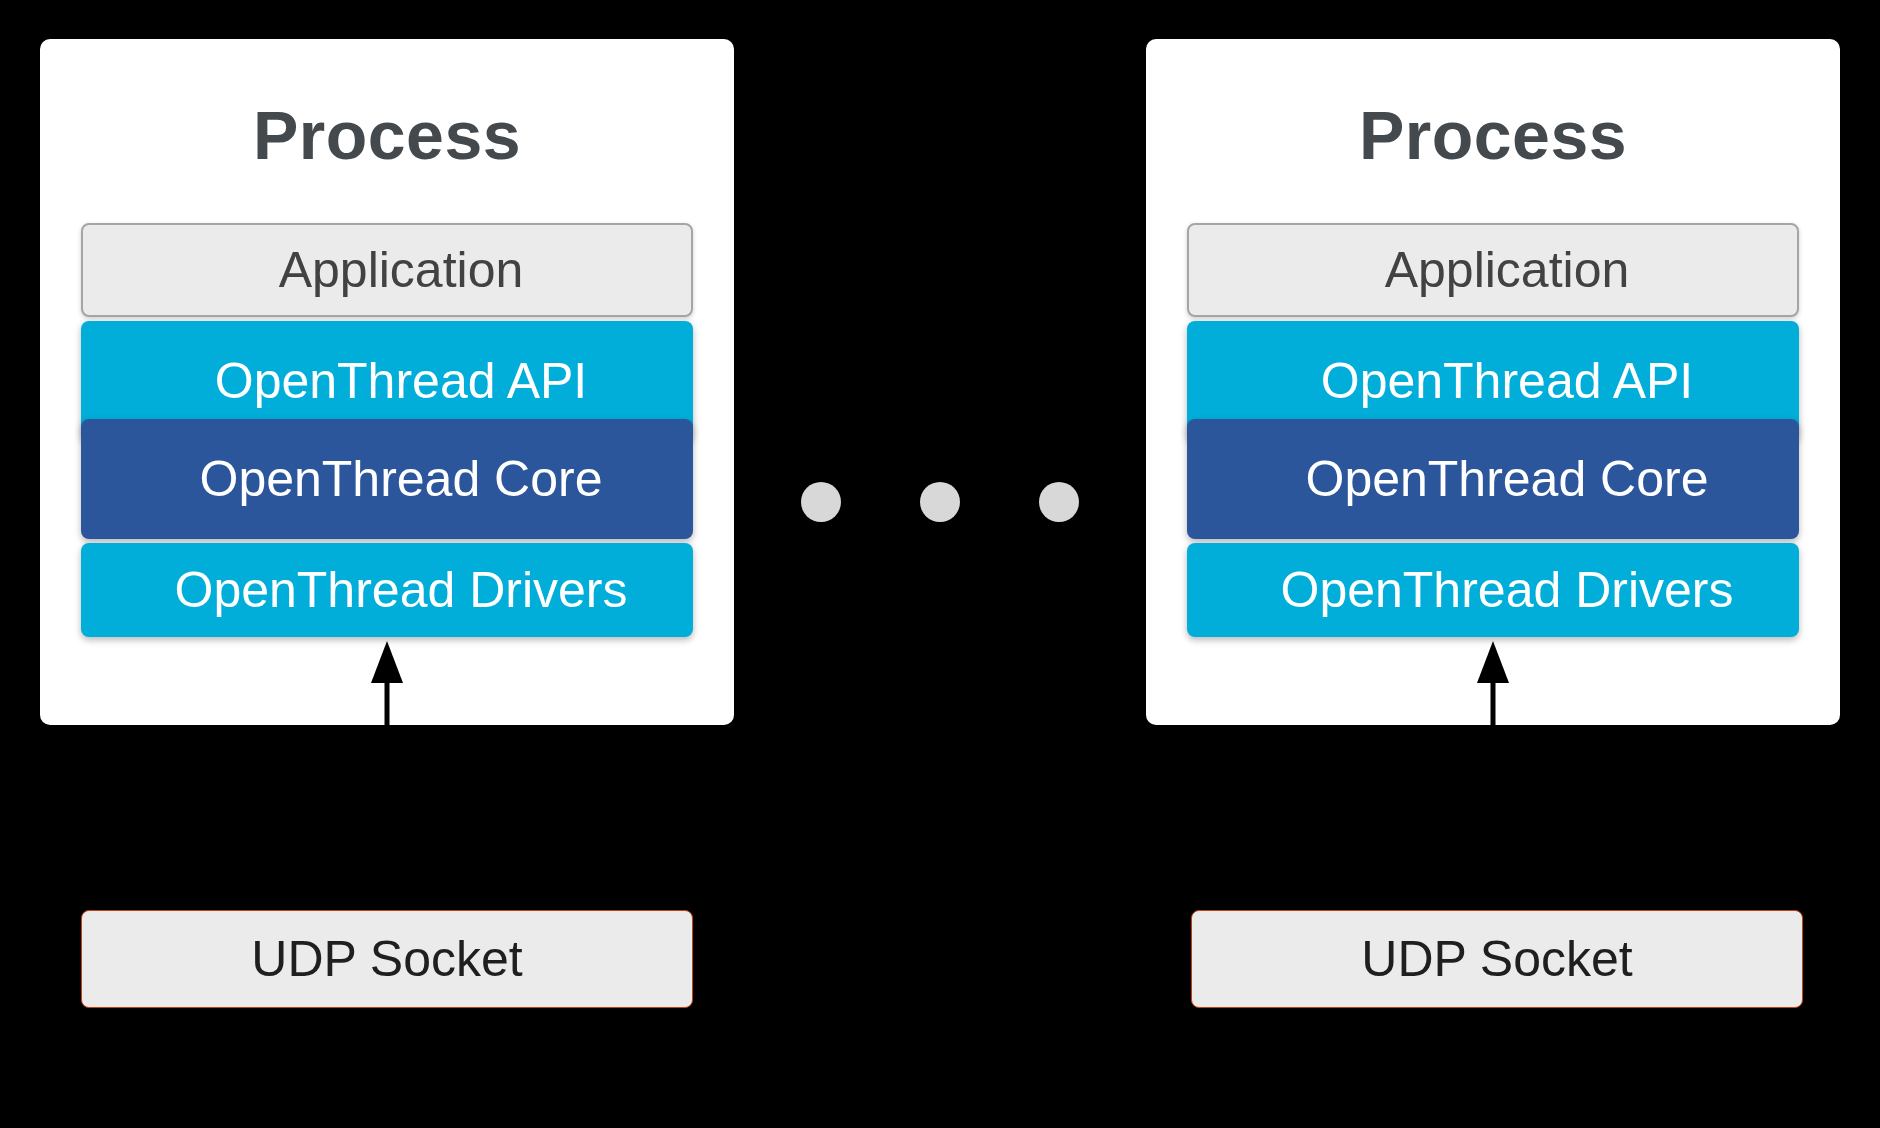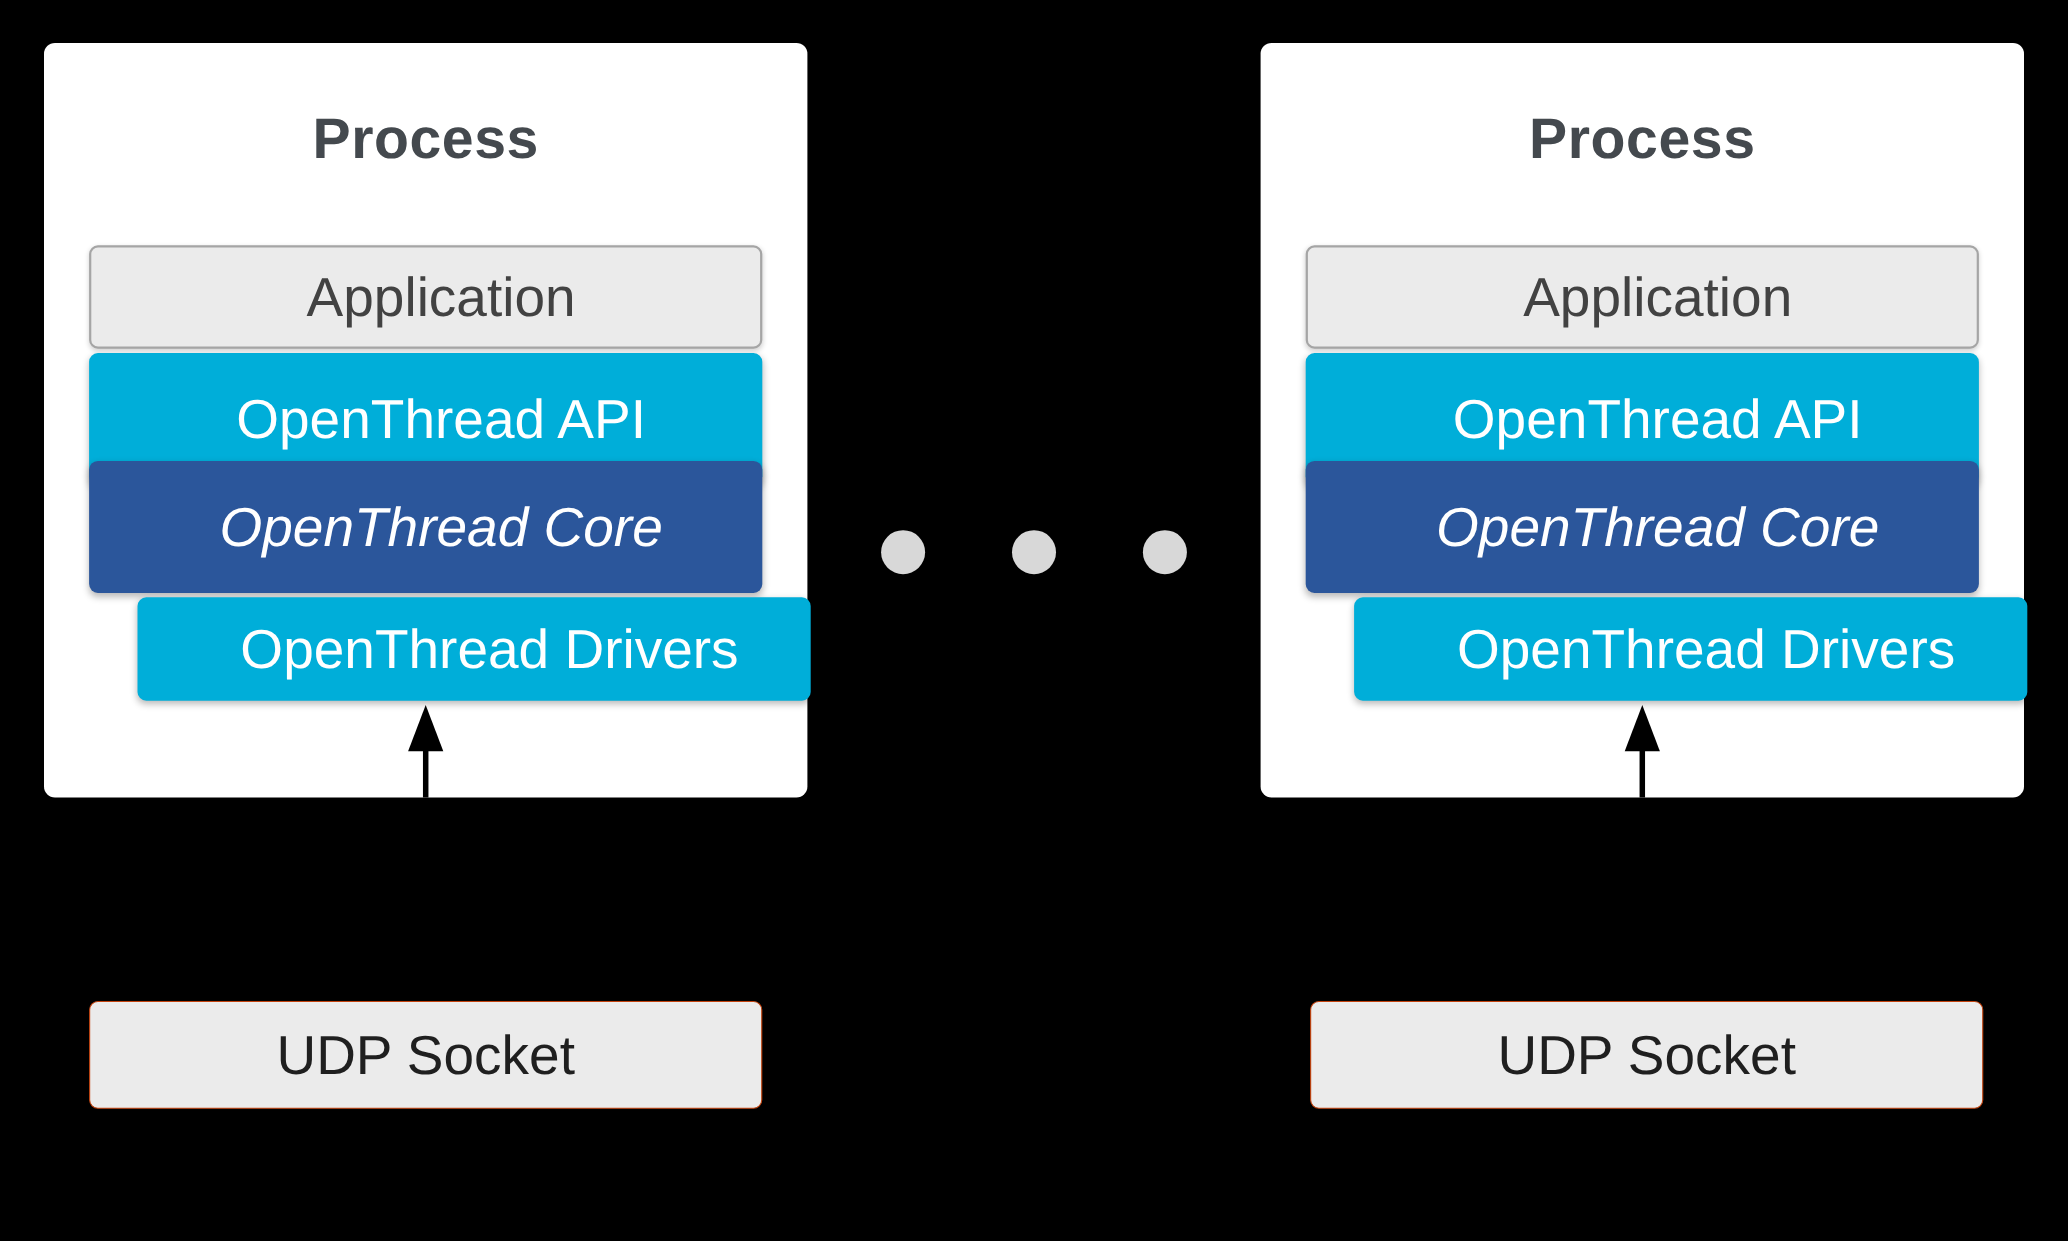--- a/index.html
+++ b/index.html
@@ -9,33 +9,33 @@
   }
   
   .process-box{
     position:absolute;top:39px;width:694px;height:686px;
     background:var(--panel,#fff);border-radius:10px;
   }
   .process-box.left{left:40px;}
   .process-box.right{left:1146px;}
   .process-title{
     position:absolute;top:62px;left:0;width:100%;text-align:center;
-    font-size:52px;font-weight:700;color:var(--title-text,#44494e);line-height:1;
+    font-size:68px;font-weight:700;color:var(--title-text,#44494e);line-height:1;
     letter-spacing:0.5px;
   }
   .layer{
     position:absolute;left:41px;width:612px;box-sizing:border-box;
     border-radius:8px;display:flex;align-items:center;justify-content:center;
     font-size:50px;line-height:1;box-shadow:0 3px 7px rgba(0,0,0,0.28);padding-left:28px;
   }
   .layer.application{top:184px;height:94px;background:var(--light-gray,#ebebeb);
     border:2px solid var(--border-gray,#a5a5a5);color:#424242;box-shadow:0 2px 5px rgba(0,0,0,0.18);}
   .layer.api{top:282px;height:120px;background:var(--cyan,#00aed9);color:#fff;}
-  .layer.core{top:380px;height:120px;background:var(--dark-blue,#2b569b);color:#fff;font-style:italic;}
-  .layer.drivers{top:504px;height:94px;background:var(--cyan,#00aed9);color:#fff;margin-left:44px;}
+  .layer.core{top:380px;height:120px;background:var(--dark-blue,#2b569b);color:#fff;}
+  .layer.drivers{top:504px;height:94px;background:var(--cyan,#00aed9);color:#fff;}
   
   .up-arrow{position:absolute;top:602px;left:327px;width:40px;height:84px;}
   .up-arrow .head{
     position:absolute;top:0;left:50%;transform:translateX(-50%);
     width:0;height:0;border-left:16px solid transparent;border-right:16px solid transparent;
     border-bottom:42px solid #000;
   }
   .up-arrow .shaft{
     position:absolute;top:36px;bottom:0;left:50%;transform:translateX(-50%);
     width:5px;background:#000;

